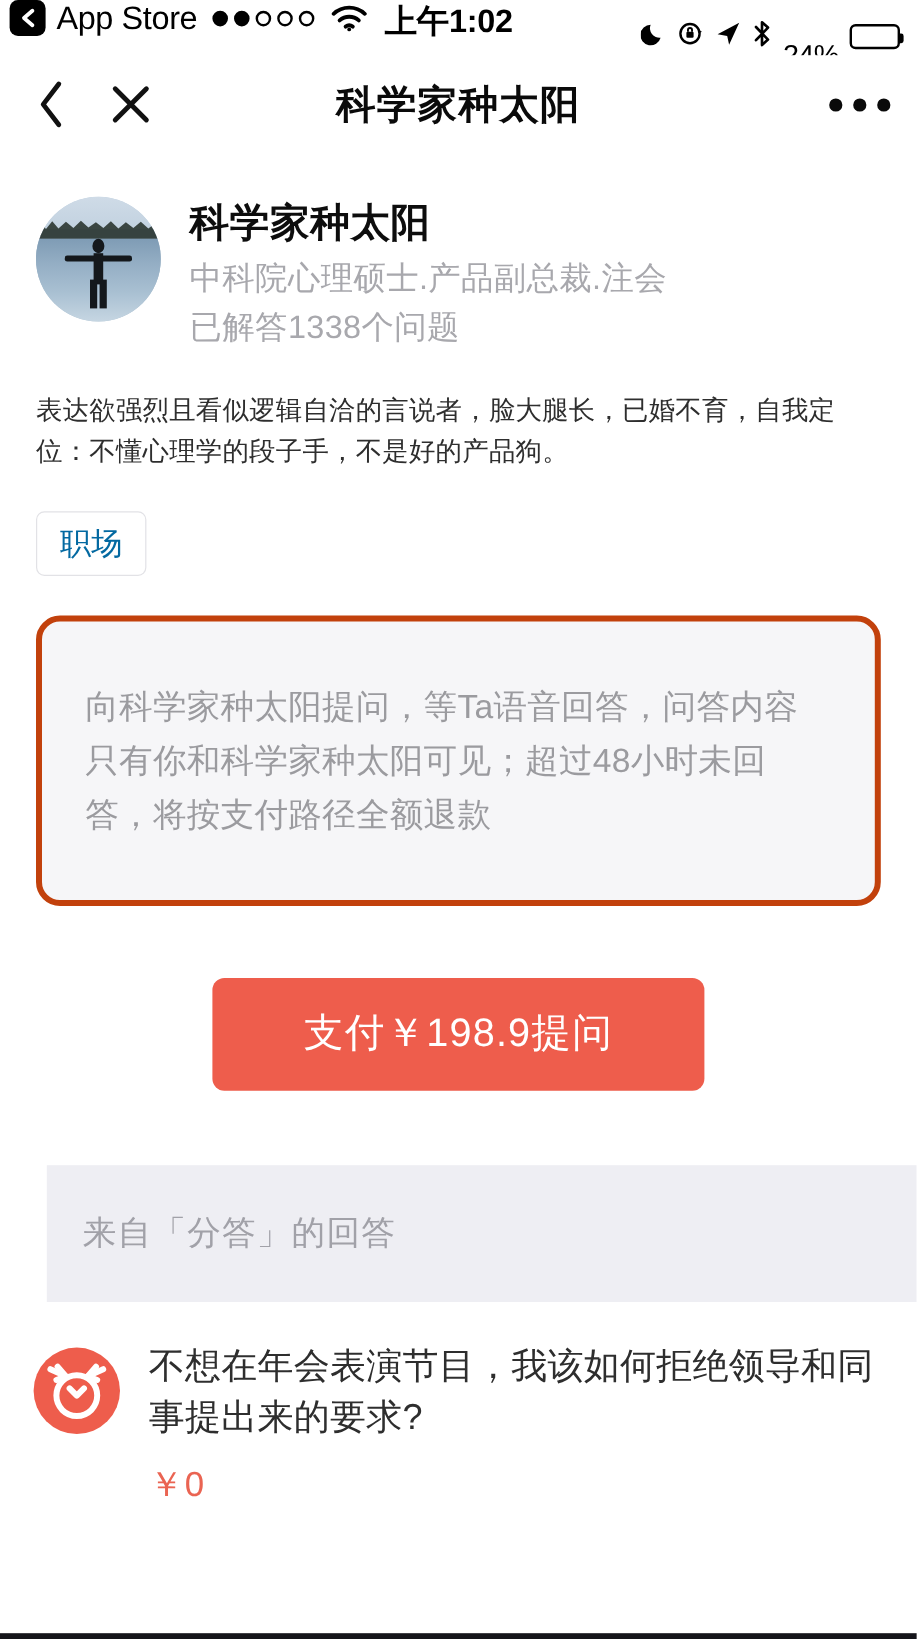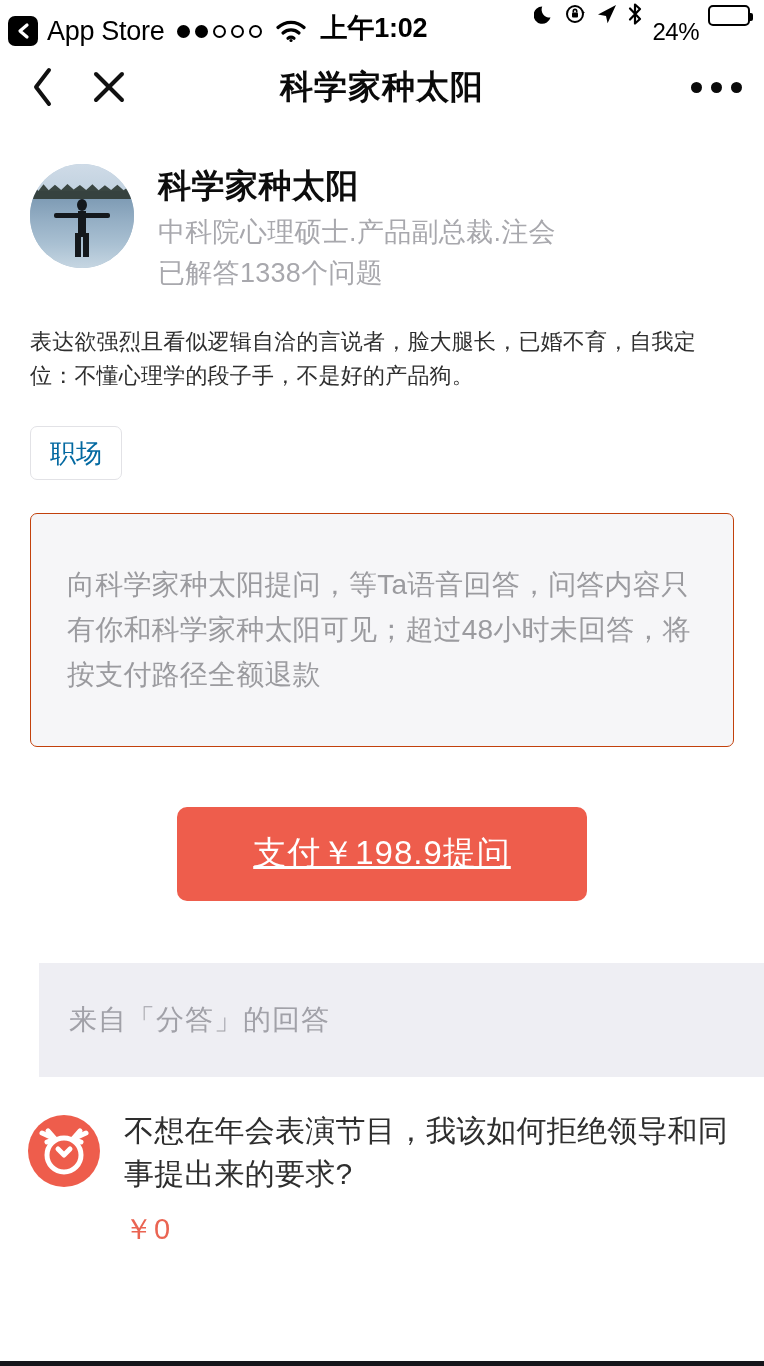--- a/index.html
+++ b/index.html
@@ -19,21 +19,21 @@
     background: #ffffff;
     overflow: hidden;
     border-bottom: 5px solid #15151a;
   }
 
   
   .status-bar {
     position: relative;
     height: 46px;
     display: flex;
-    align-items: flex-end;
+    align-items: flex-start;
     padding: 0 14px 0 8px;
     background: #ffffff;
     color: #000000;
   }
   .status-left {
     display: flex;
     align-items: center;
     gap: 9px;
   }
   .back-badge {
@@ -228,22 +228,22 @@
     font-size: 26px;
     color: #0369a1;
     background: #fff;
     line-height: 1;
     text-align: right;
   }
 
   
   .info-box {
     margin: 33px 30px 0 30px;
-    border: 1px solid #c2410c;
-    border-radius: 7px;
+    border: 5px solid #c2410c;
+    border-radius: 20px;
     background: #f6f6f8;
     min-height: 216px;
     padding: 48px 36px;
   }
   .info-box-text {
     font-size: 28px;
     line-height: 1.62;
     color: #9b9b9f;
     letter-spacing: .2px;
   }
@@ -261,21 +261,20 @@
     border: none;
     border-radius: 10px;
     color: #ffffff;
     font-size: 33px;
     font-family: "Liberation Sans", "DejaVu Sans", sans-serif;
     letter-spacing: 1px;
     display: flex;
     align-items: center;
     justify-content: center;
     cursor: pointer;
-    text-decoration: underline;
   }
 
   
   .section-spacer { height: 62px; background: #ffffff; }
   .section-header {
     background: #eeeef3;
     height: 114px;
     display: flex;
     align-items: center;
     padding-left: 30px;

